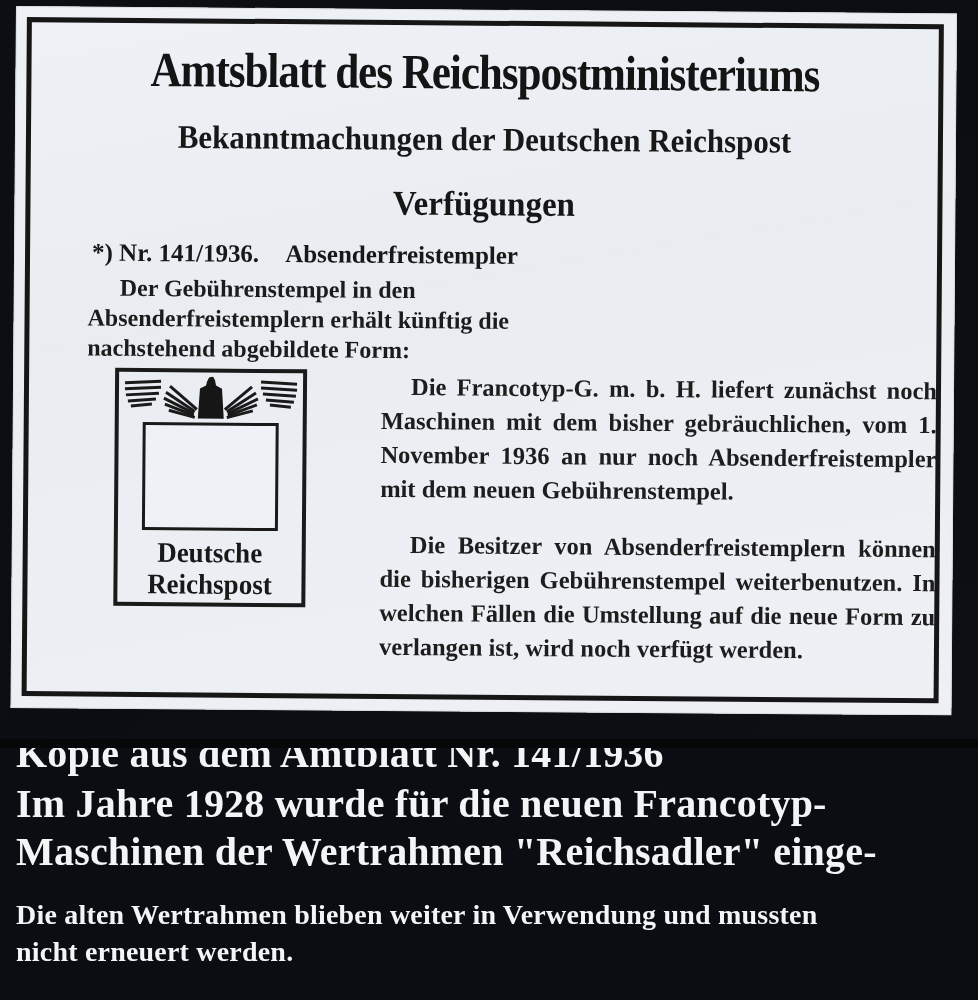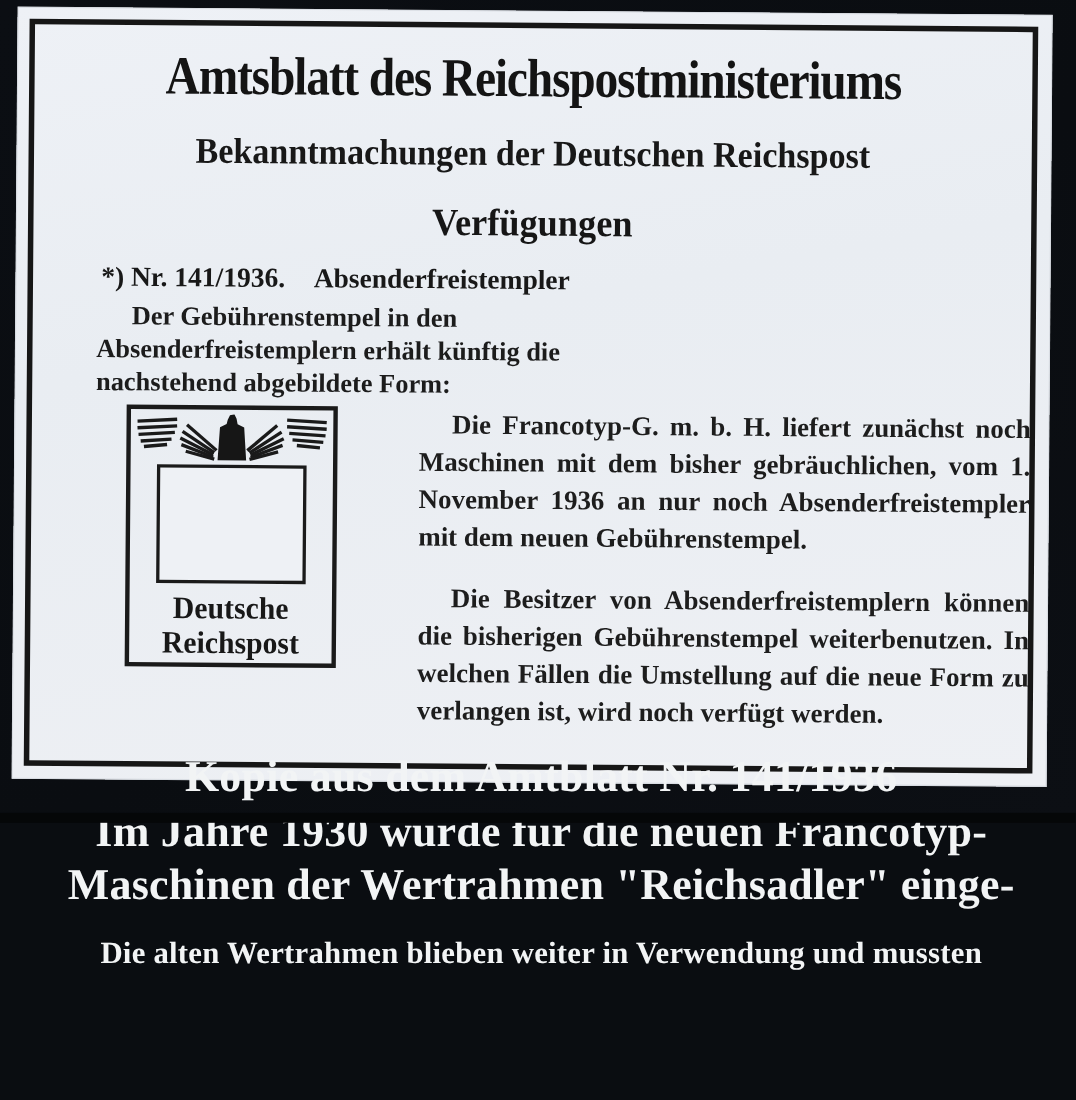--- a/index.html
+++ b/index.html
@@ -99,23 +99,22 @@
   .body-col p {
     margin: 0;
     font-size: 24.5px; font-weight: bold; color: #1d1d1d;
     line-height: 34px;
     text-align: justify;
     text-indent: 30px;
   }
   .body-col p + p { margin-top: 22px; }
   
   .caption {
-    position: absolute; left: 16px; top: 680px; width: 952px;
+    position: absolute; left: 16px; top: 728px; width: 952px;
     color: #f2f4f5;
-    text-align: center;
   }
   .cap-big {
     font-size: 40px; font-weight: bold;
     line-height: 48px;
     letter-spacing: 0.2px;
     white-space: nowrap;
   }
   .cap-headline { line-height: 52px; }
   .cap-small {
     font-size: 28px; font-weight: bold;
@@ -188,21 +187,22 @@
       <div class="body-col">
         <p>Die Francotyp-G. m. b. H. liefert zunächst noch Maschinen mit dem bisher gebräuchlichen, vom 1. November 1936 an nur noch Absenderfreistempler mit dem neuen Gebührenstempel.</p>
         <p>Die Besitzer von Absenderfreistemplern können die bisherigen Gebührenstempel weiterbenutzen. In welchen Fällen die Umstellung auf die neue Form zu verlangen ist, wird noch verfügt werden.</p>
       </div>
 
     </div>
   </div>
 
   <div class="caption">
     <div class="cap-big cap-headline">Kopie aus dem Amtblatt Nr. 141/1936</div>
-    <div class="cap-big">Im Jahre 1930 wurde für die neuen Francotyp-</div>
+    <div class="cap-big">Im Jahre 1928 wurde für die neuen Francotyp-</div>
     <div class="cap-big">Maschinen der Wertrahmen "Reichsadler" einge-</div>
     <div class="cap-small-block">
       <div class="cap-small">Die alten Wertrahmen blieben weiter in Verwendung und mussten</div>
+      <div class="cap-small">nicht erneuert werden.</div>
     </div>
   </div>
 
   <div class="bottom-strip"></div>
 </div>
 
 </body></html>

